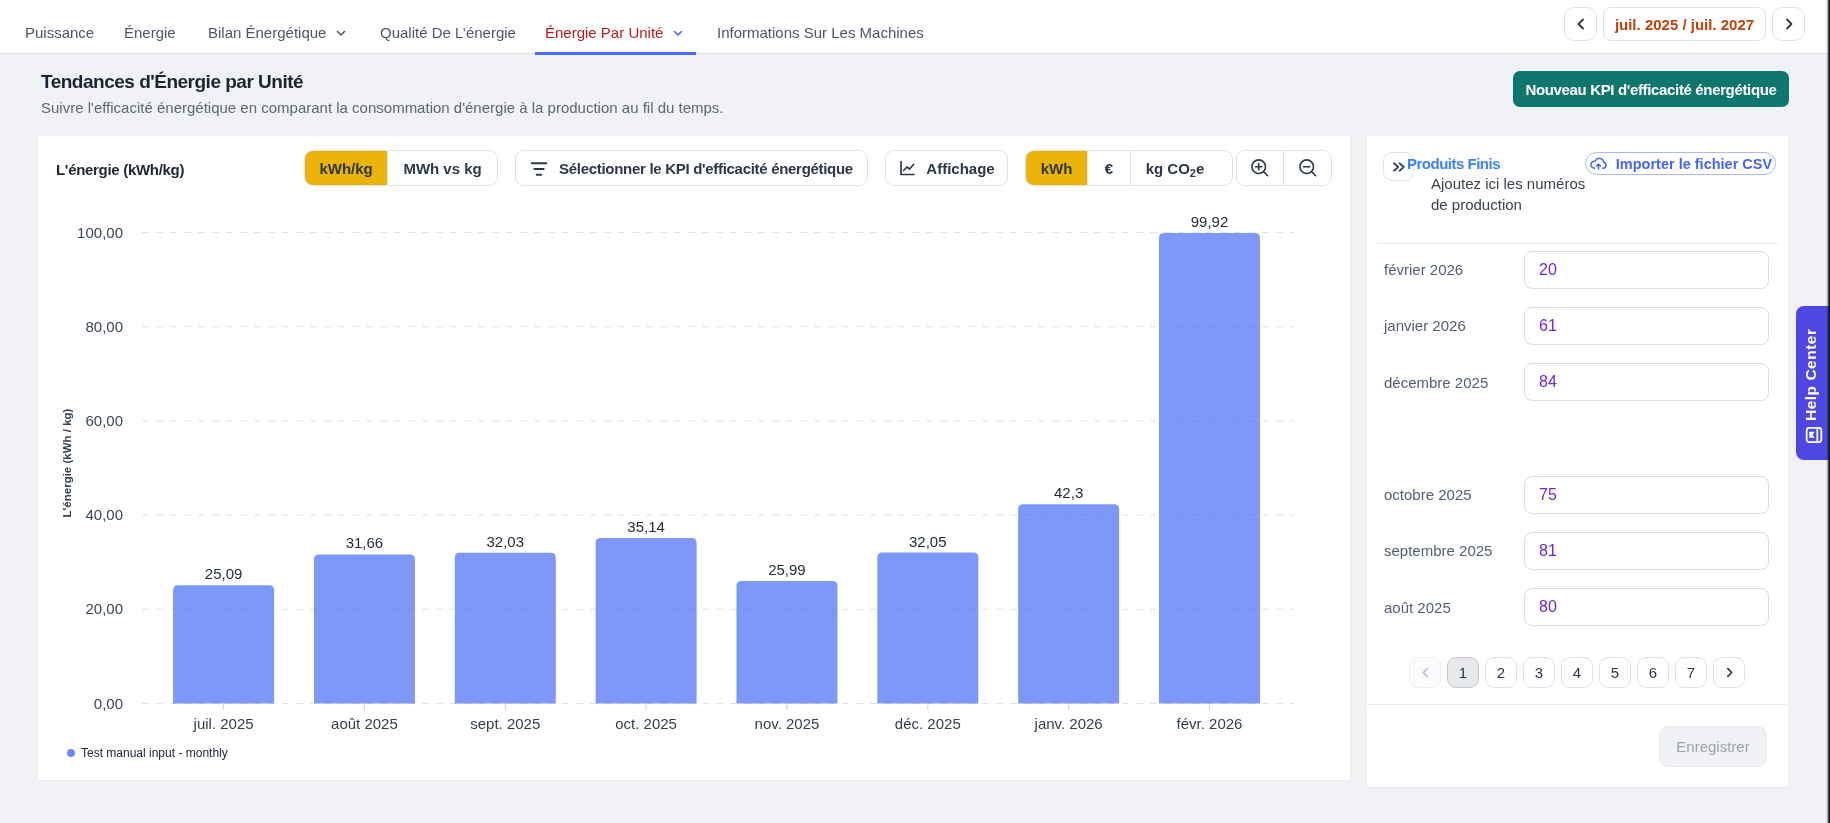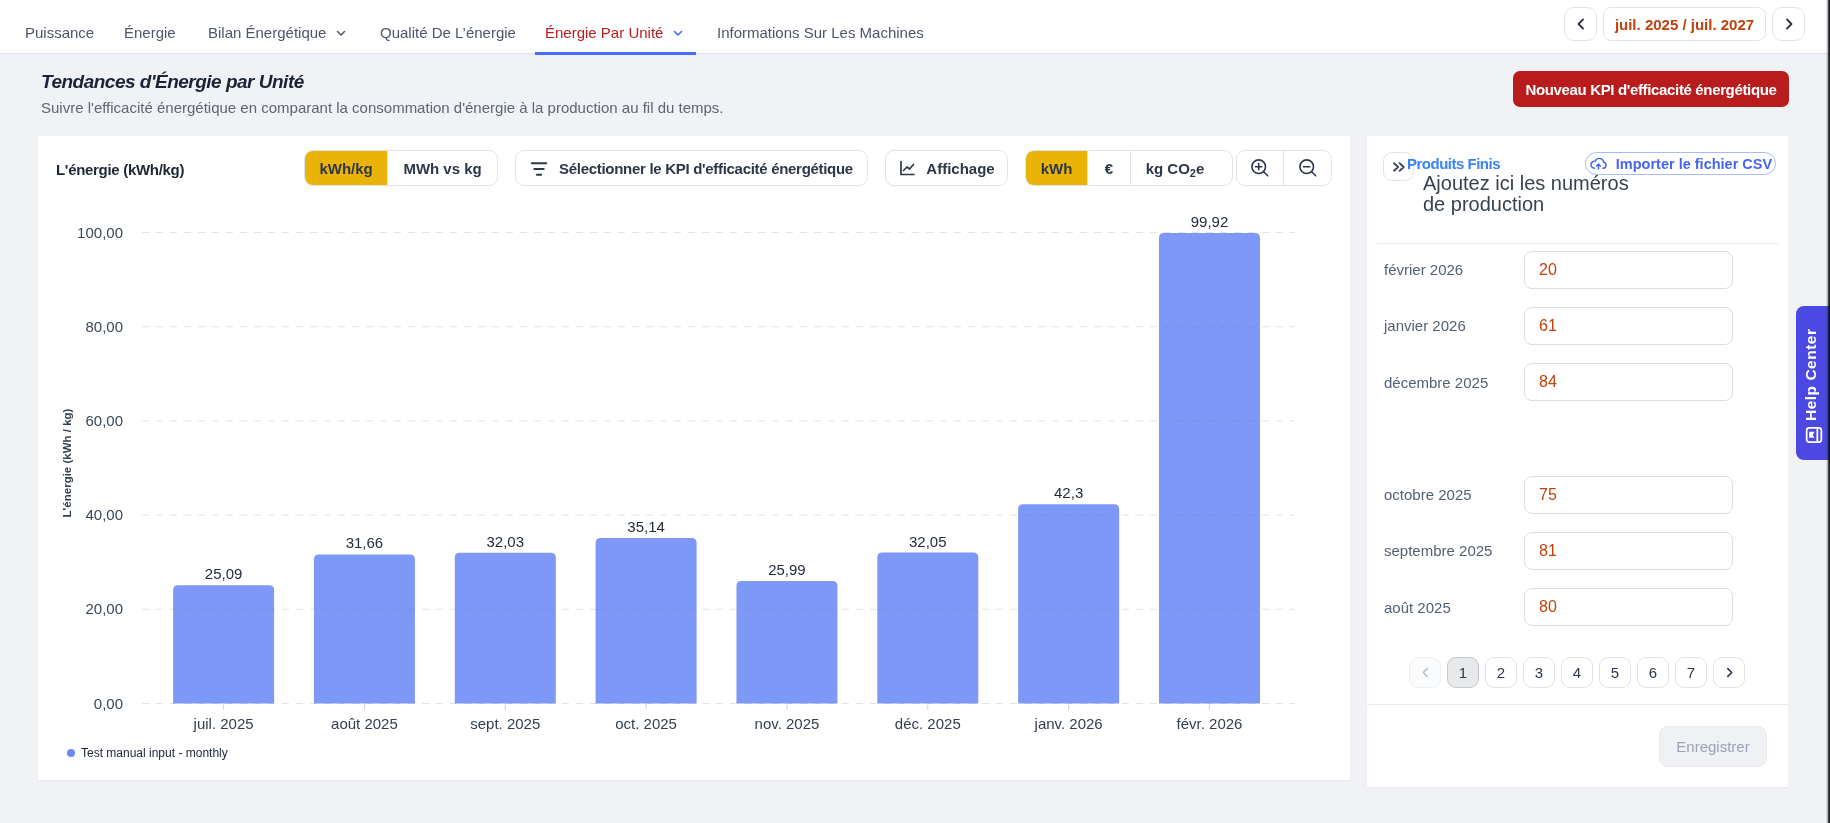--- a/index.html
+++ b/index.html
@@ -9,23 +9,23 @@
   
   .nav { position:absolute; left:0; top:0; width:1830px; height:54px; background:#fff; border-bottom:1px solid #dee1e8; }
   .tab { position:absolute; top:24px; font-size:15px; font-weight:400; color:#4d5669; white-space:nowrap; }
   .tab.active { color:#b91c1c; }
   .caret { display:inline-block; width:12px; height:12px; margin-left:9px; vertical-align:-1px; }
   .underline { position:absolute; left:535px; top:52px; width:161px; height:2.5px; background:#4a6cf7; }
   .navbtn { position:absolute; top:7px; height:34px; background:#fff; border:1px solid #e0e3ea; border-radius:10px; display:flex; align-items:center; justify-content:center; }
   .datebox { position:absolute; left:1603px; top:7px; width:163px; height:34px; background:#fff; border:1px solid #e0e3ea; border-radius:8px; display:flex; align-items:center; justify-content:center; font-size:15px; font-weight:700; color:#c2410c; }
 
   
-  .title { position:absolute; left:41px; top:71px; font-size:19px; letter-spacing:-0.5px; font-weight:700; color:#1b2434;font-style:italic; }
+  .title { position:absolute; left:41px; top:71px; font-size:19px; letter-spacing:-0.5px; font-weight:700; color:#1b2434; }
   .subtitle { position:absolute; left:41px; top:99px; font-size:15px; color:#5d6673; }
-  .cta { position:absolute; left:1513px; top:71px; width:276px; height:36px; background:#b91c1c; color:#fff; border-radius:7px; font-size:15px; letter-spacing:-0.35px; font-weight:700; display:flex; align-items:center; justify-content:center; }
+  .cta { position:absolute; left:1513px; top:71px; width:276px; height:36px; background:#0f766e; color:#fff; border-radius:7px; font-size:15px; letter-spacing:-0.35px; font-weight:700; display:flex; align-items:center; justify-content:center; }
 
   
   .card { position:absolute; background:#fff; border-radius:0; box-shadow:0 1px 2px rgba(20,30,60,.04); }
   .chartcard { left:38px; top:136px; width:1312px; height:644px; }
   .sidecard  { left:1367px; top:136px; width:421px; height:651px; }
 
   
   .chartlabel { position:absolute; left:18px; top:25px; font-size:15px; letter-spacing:-0.3px; font-weight:700; color:#1d2737; }
   .btn { position:absolute; top:14px; height:36px; border:1px solid #e0e3ea; border-radius:9px; background:#fff; display:flex; align-items:center; justify-content:center; font-size:15px; font-weight:700; color:#2c374b; }
   .seg { position:absolute; top:14px; height:36px; border:1px solid #e0e3ea; border-radius:9px; background:#fff; display:flex; overflow:hidden; }
@@ -33,26 +33,26 @@
   .seg > div:last-child { border-right:none; }
   .seg > div.on { background:#eab308; }
 
   
   .legend { position:absolute; left:29px; top:610px; display:flex; align-items:center; font-size:12px; color:#20293a; }
   .legend .dot { width:8px; height:8px; border-radius:50%; background:#6c8af8; margin-right:6px; }
 
   
   .collapse { position:absolute; left:16px; top:16px; width:31px; height:29px; border:1px solid #e0e3ea; border-radius:9px; display:flex; align-items:center; justify-content:center; }
   .ptitle { position:absolute; left:40px; top:19px; font-size:15px; letter-spacing:-0.5px; font-weight:700; color:#3b82f6; }
-  .psub { position:absolute; left:56px; top:37px; font-size:20px; color:#39434f; line-height:21px; }
+  .psub { position:absolute; left:64px; top:37px; font-size:15px; color:#39434f; line-height:21px; }
   .csvbtn { position:absolute; left:218px; top:16px; width:191px; height:23px; border:1px solid #a7bbfa; border-radius:14px; display:flex; align-items:center; justify-content:center; font-size:14.5px; font-weight:700; color:#4464f4; background:#fff; white-space:nowrap; }
   .div1 { position:absolute; left:10px; top:107px; width:401px; height:1px; background:#e7e9ee; }
   .row { position:absolute; left:17px; width:387px; height:38px; }
   .row .lab { position:absolute; left:0; top:0; height:38px; display:flex; align-items:center; font-size:15px; color:#535f73; }
-  .row .inp { position:absolute; left:140px; top:0; width:209px; height:38px; border:1px solid #d9dde4; border-radius:8px; background:#fff; display:flex; align-items:center; padding-left:14px; font-size:16px; color:#c2410c; }
+  .row .inp { position:absolute; left:140px; top:0; width:245px; height:38px; border:1px solid #d9dde4; border-radius:8px; background:#fff; display:flex; align-items:center; padding-left:14px; font-size:16px; color:#6d28d9; }
   .pgwrap { position:absolute; left:42px; top:521px; display:flex; }
   .pg { width:32px; height:31px; border:1px solid #e0e3ea; border-radius:9px; background:#fff; display:flex; align-items:center; justify-content:center; font-size:15px; color:#2c374b; margin-right:6px; }
   .pg.dis { background:#fafbfc; border-color:#edeff3; }
   .pg.on { background:#e8e9eb; border-color:#c2c8d2; }
   .div2 { position:absolute; left:0; top:568px; width:421px; height:1px; background:#e7e9ee; }
   .save { position:absolute; left:292px; top:590px; width:108px; height:41px; background:#f0f1f5; border:1px solid #e9ebf0; border-radius:9px; display:flex; align-items:center; justify-content:center; font-size:15px; font-weight:400; color:#9aa3b5; }
 
   
   .help { position:absolute; left:1796px; top:306px; width:34px; height:154px; background:#4b49e2; border-radius:8px 0 0 8px; }
   .help .txt { position:absolute; left:6px; top:13px; width:22px; height:102px; color:#fff; font-size:15.5px; font-weight:700; writing-mode:vertical-rl; transform:rotate(180deg); white-space:nowrap; letter-spacing:.5px; }

